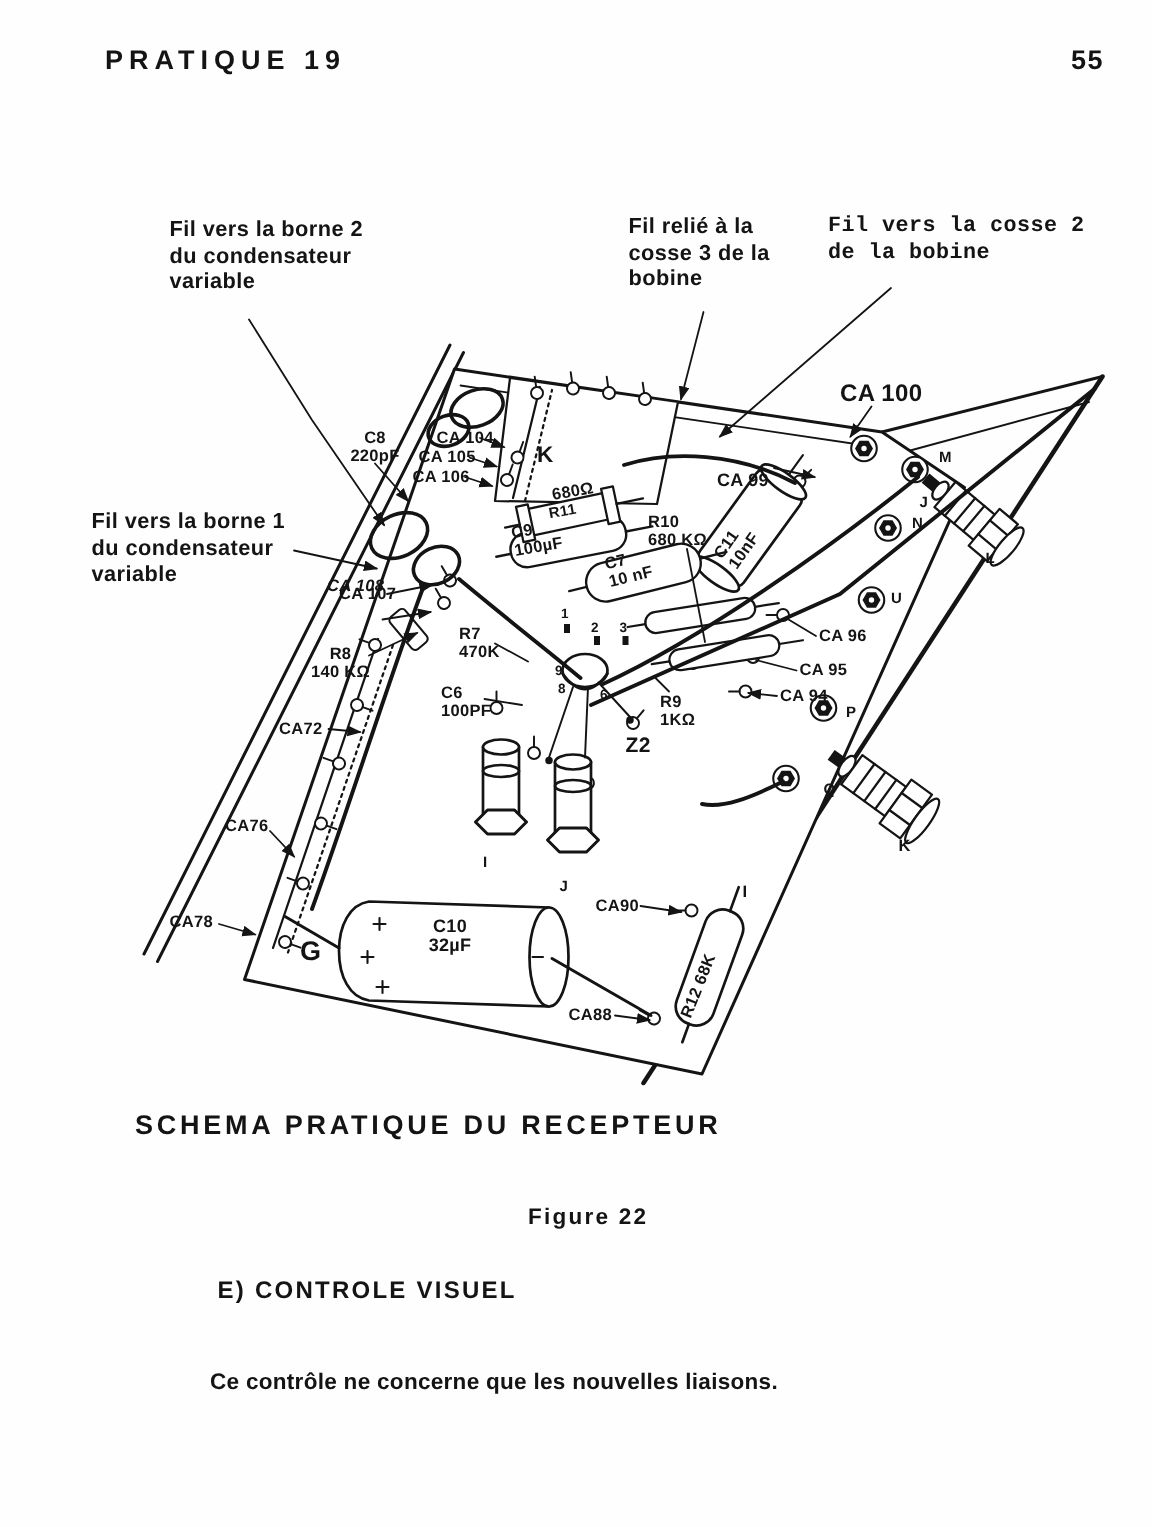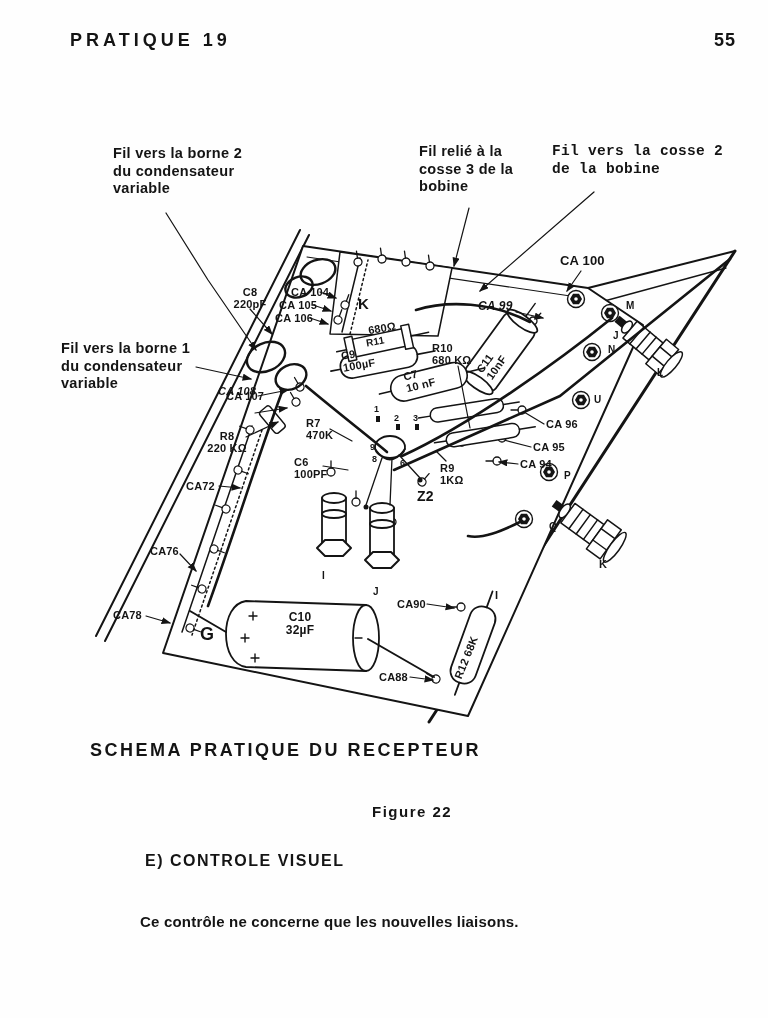--- a/index.html
+++ b/index.html
@@ -6,21 +6,21 @@
   body{
     width:768px;height:1018px;position:relative;overflow:hidden;
     background:#fefefe;color:#141414;
     font-family:"Liberation Sans", sans-serif;
   }
   .header-title{position:absolute;left:70px;top:30px;font-size:18px;font-weight:bold;letter-spacing:4px;}
   .page-num{position:absolute;right:32px;top:30px;font-size:18px;font-weight:bold;letter-spacing:1px;}
   .callout{position:absolute;font-weight:bold;font-size:14.5px;line-height:1.22;white-space:pre-line;letter-spacing:0.3px;}
   .dlabel{position:absolute;font-weight:bold;font-size:11px;line-height:1.12;white-space:pre-line;letter-spacing:0.2px;}
   .cap-schema{position:absolute;left:90px;top:740px;font-size:18px;font-weight:bold;letter-spacing:2.5px;}
-  .cap-figure{position:absolute;left:372px;top:803px;font-size:15px;font-weight:bold;letter-spacing:1.5px;}
+  .cap-figure{position:absolute;left:352px;top:803px;font-size:15px;font-weight:bold;letter-spacing:1.5px;}
   .sec-head{position:absolute;left:145px;top:852px;font-size:16px;font-weight:bold;letter-spacing:1.5px;}
   .sec-body{position:absolute;left:140px;top:913px;font-size:15px;font-weight:bold;letter-spacing:0.2px;}
   svg{position:absolute;left:0;top:0;}
   svg *{vector-effect:non-scaling-stroke;}
 </style>
 </head>
 <body>
 
 <div class="header-title">PRATIQUE 19</div>
 <div class="page-num">55</div>
@@ -278,37 +278,37 @@
 <div class="dlabel" style="left:368px;top:322px;transform:rotate(-10deg);">680Ω</div>
 <div class="dlabel" style="left:366px;top:336px;font-size:10px;transform:rotate(-10deg);">R11</div>
 <div class="dlabel" style="left:340px;top:350px;transform:rotate(-10deg);transform-origin:0 0;">C9
 100µF</div>
 <div class="dlabel" style="left:402px;top:371px;transform:rotate(-14deg);transform-origin:0 0;">C7
 10 nF</div>
 <div class="dlabel" style="left:432px;top:342px;width:50px;text-align:left;">R10
 680 KΩ</div>
 <div class="dlabel" style="left:474px;top:368px;transform:rotate(-55deg);transform-origin:0 0;">C11
 10nF</div>
-<div class="dlabel" style="left:478px;top:300px;font-size:12px;font-style:italic;">CA 99</div>
-<div class="dlabel" style="left:560px;top:254px;font-size:13px;">CA 100</div>
+<div class="dlabel" style="left:478px;top:314px;font-size:12px;">CA 99</div>
+<div class="dlabel" style="left:560px;top:254px;font-size:16px;">CA 100</div>
 <div class="dlabel" style="left:626px;top:300px;font-size:10px;">M</div>
 <div class="dlabel" style="left:613px;top:330px;font-size:10px;">J</div>
 <div class="dlabel" style="left:608px;top:344px;font-size:10px;">N</div>
 <div class="dlabel" style="left:594px;top:394px;font-size:10px;">U</div>
 <div class="dlabel" style="left:657px;top:367px;font-size:10px;">L</div>
 <div class="dlabel" style="left:546px;top:418px;">CA 96</div>
 <div class="dlabel" style="left:533px;top:441px;">CA 95</div>
 <div class="dlabel" style="left:520px;top:458px;">CA 94</div>
 <div class="dlabel" style="left:564px;top:470px;font-size:10px;">P</div>
 <div class="dlabel" style="left:549px;top:521px;font-size:10px;">Q</div>
 <div class="dlabel" style="left:599px;top:558px;">K</div>
 <div class="dlabel" style="left:226px;top:390px;">CA 107</div>
 <div class="dlabel" style="left:218px;top:385px;font-style:italic;">CA 108</div>
 <div class="dlabel" style="left:201px;top:430px;width:52px;text-align:center;">R8
-220 KΩ</div>
+140 KΩ</div>
 <div class="dlabel" style="left:306px;top:417px;">R7
 470K</div>
 <div class="dlabel" style="left:294px;top:456px;">C6
 100PF</div>
 <div class="dlabel" style="left:440px;top:462px;">R9
 1KΩ</div>
 <div class="dlabel" style="left:417px;top:489px;font-size:14px;">Z2</div>
 <div class="dlabel" style="left:186px;top:480px;">CA72</div>
 <div class="dlabel" style="left:150px;top:545px;">CA76</div>
 <div class="dlabel" style="left:113px;top:609px;">CA78</div>

